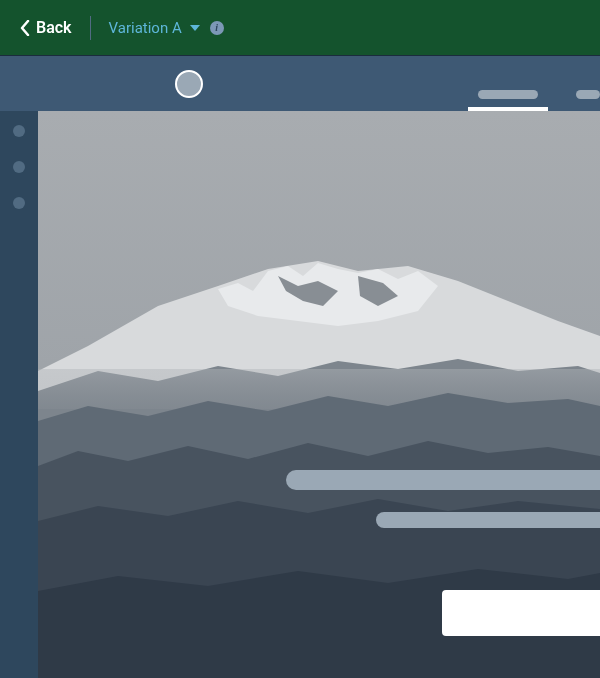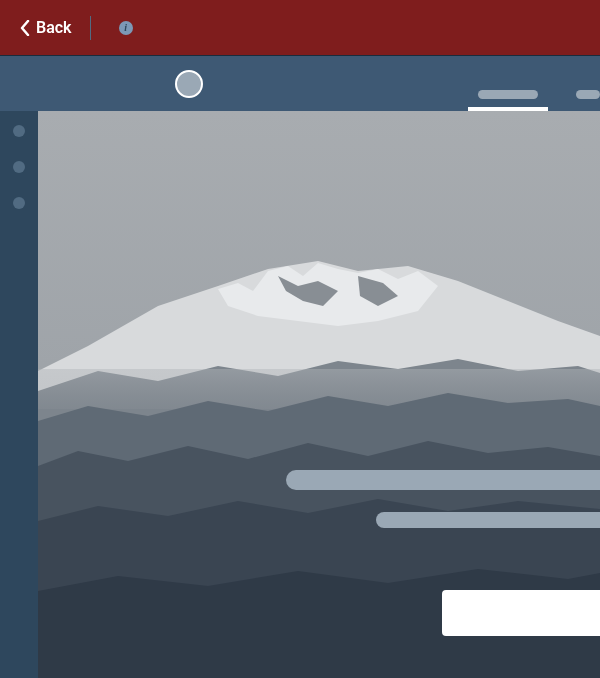--- a/index.html
+++ b/index.html
@@ -9,21 +9,21 @@
     }
     body {
       font-family: -apple-system, BlinkMacSystemFont, "Segoe UI", Roboto, sans-serif;
       background: #2e475d;
       width: 600px;
       height: 678px;
       overflow: hidden;
     }
     .top-bar {
       height: 56px;
-      background: #7f1d1d;
+      background: #14532d;
       display: flex;
       align-items: center;
       padding: 0 20px;
       border-bottom: 1px solid #1a2c3d;
     }
     .back-btn {
       display: flex;
       align-items: center;
       color: #fff;
       font-size: 16px;
@@ -186,20 +186,26 @@
 <body>
 
 <div class="top-bar">
   <div class="back-btn">
     <svg class="chevron-left" viewBox="0 0 10 16" fill="none">
       <path d="M8 1L2 8L8 15" stroke="#fff" stroke-width="2.5" stroke-linecap="round" stroke-linejoin="round"></path>
     </svg>
     <span>Back</span>
   </div>
   <div class="divider"></div>
+  <div class="variation-dropdown">
+    <span>Variation A</span>
+    <svg class="caret-down" viewBox="0 0 10 6" fill="#5eb6d9">
+      <path d="M0 0 L5 6 L10 0 Z"></path>
+    </svg>
+  </div>
   <div class="info-icon">i</div>
 </div>
 
 <div class="sub-bar">
   <div class="circle-logo"></div>
   <div class="tabs">
     <div class="tab active">
       <div class="tab-pill"></div>
     </div>
     <div class="tab">

